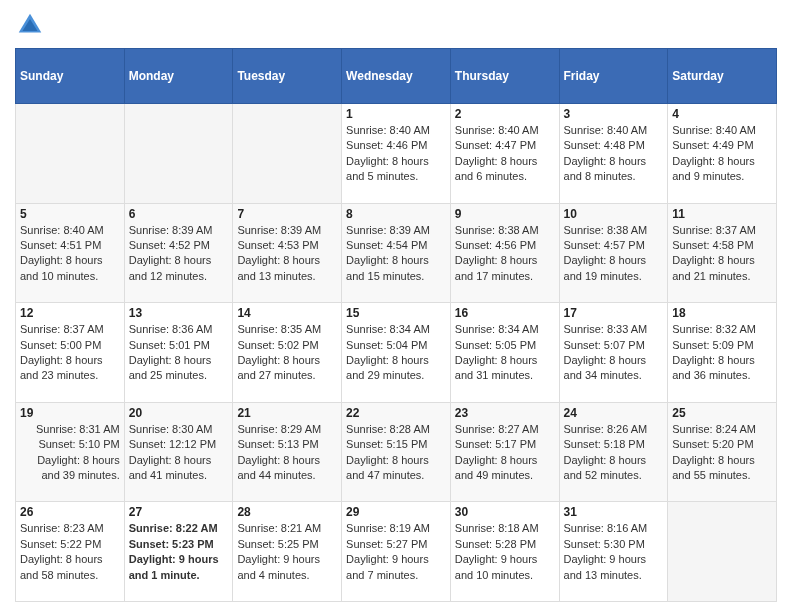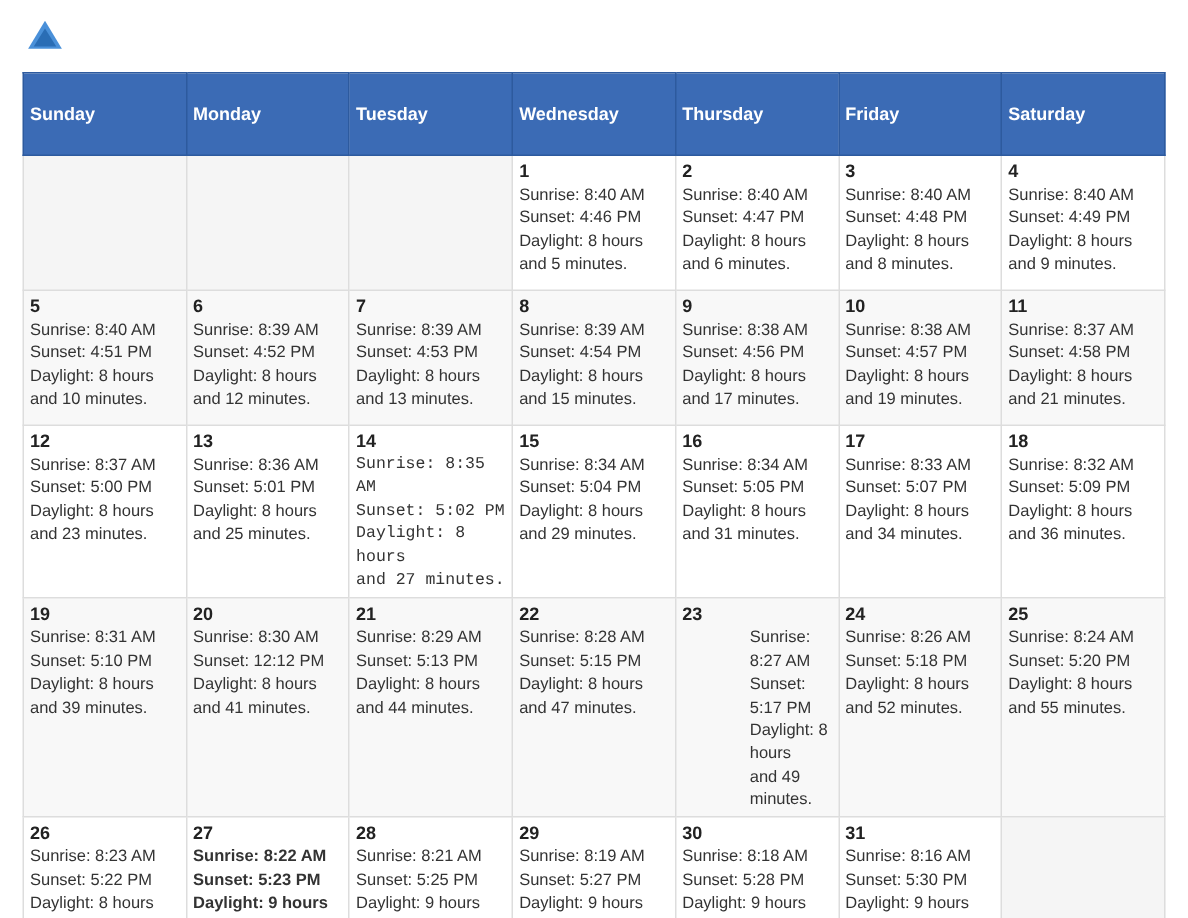--- a/index.html
+++ b/index.html
@@ -230,21 +230,21 @@
           </td>
           <td>
             <div class="day-number">13</div>
             <div class="day-info" style="white-space: pre-line;">Sunrise: 8:36 AM
 Sunset: 5:01 PM
 Daylight: 8 hours
 and 25 minutes.</div>
           </td>
           <td>
             <div class="day-number">14</div>
-            <div class="day-info" style="white-space: pre-line; font-family: Liberation Mono, monospace;">Sunrise: 8:35 AM
+            <div class="day-info" style="white-space: pre-line;">Sunrise: 8:35 AM
 Sunset: 5:02 PM
 Daylight: 8 hours
 and 27 minutes.</div>
           </td>
           <td>
             <div class="day-number">15</div>
             <div class="day-info" style="white-space: pre-line;">Sunrise: 8:34 AM
 Sunset: 5:04 PM
 Daylight: 8 hours
 and 29 minutes.</div>
@@ -267,21 +267,21 @@
             <div class="day-number">18</div>
             <div class="day-info" style="white-space: pre-line;">Sunrise: 8:32 AM
 Sunset: 5:09 PM
 Daylight: 8 hours
 and 36 minutes.</div>
           </td>
         </tr>
         <tr>
           <td>
             <div class="day-number">19</div>
-            <div class="day-info" style="white-space: pre-line;">Sunrise: 8:31 AM
+            <div class="day-info" style="white-space: pre-line; text-align: right;">Sunrise: 8:31 AM
 Sunset: 5:10 PM
 Daylight: 8 hours
 and 39 minutes.</div>
           </td>
           <td>
             <div class="day-number">20</div>
             <div class="day-info" style="white-space: pre-line;">Sunrise: 8:30 AM
 Sunset: 12:12 PM
 Daylight: 8 hours
 and 41 minutes.</div>
@@ -295,21 +295,21 @@
           </td>
           <td>
             <div class="day-number">22</div>
             <div class="day-info" style="white-space: pre-line;">Sunrise: 8:28 AM
 Sunset: 5:15 PM
 Daylight: 8 hours
 and 47 minutes.</div>
           </td>
           <td>
             <div class="day-number">23</div>
-            <div class="day-info" style="white-space: pre-line; margin-left: 45px;">Sunrise: 8:27 AM
+            <div class="day-info" style="white-space: pre-line;">Sunrise: 8:27 AM
 Sunset: 5:17 PM
 Daylight: 8 hours
 and 49 minutes.</div>
           </td>
           <td>
             <div class="day-number">24</div>
             <div class="day-info" style="white-space: pre-line;">Sunrise: 8:26 AM
 Sunset: 5:18 PM
 Daylight: 8 hours
 and 52 minutes.</div>

